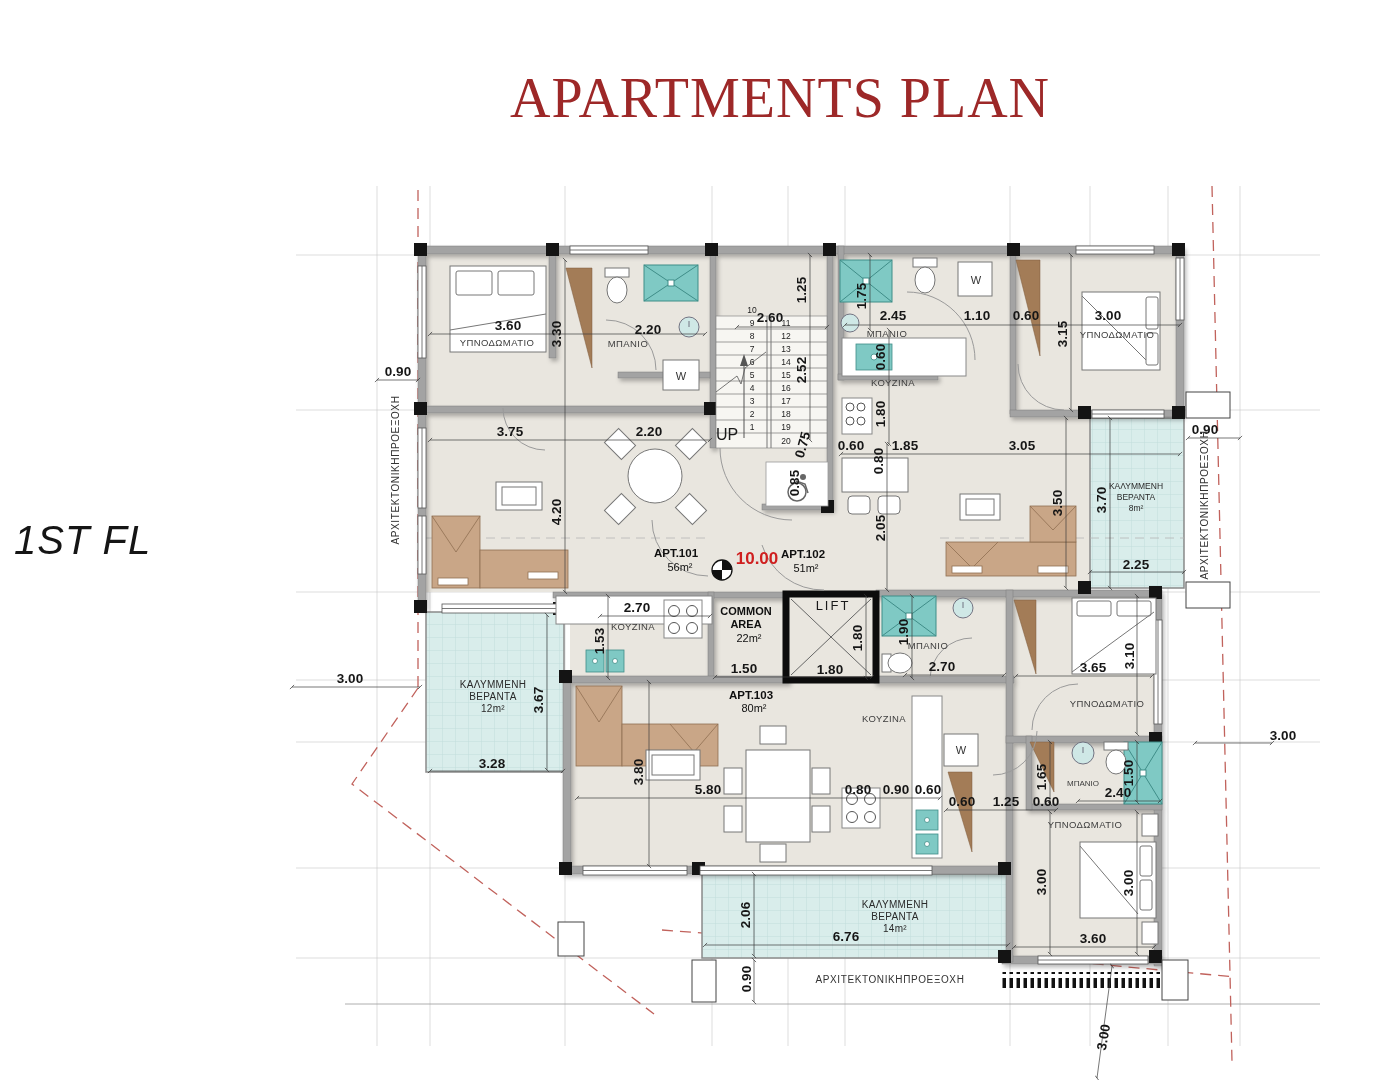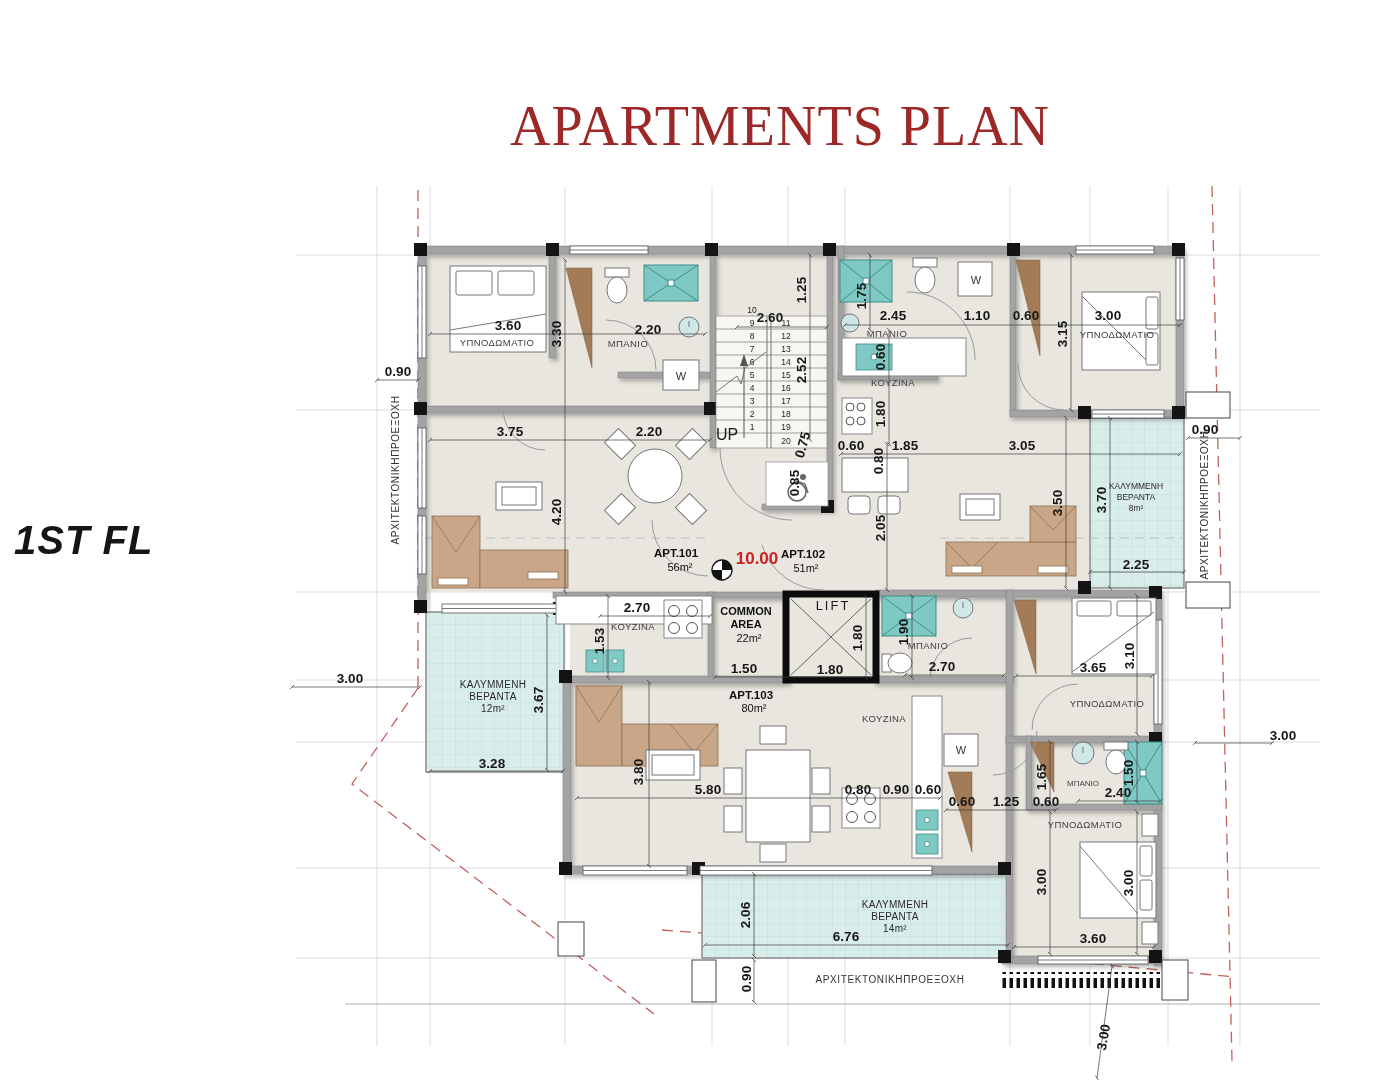--- a/index.html
+++ b/index.html
@@ -1,22 +1,22 @@
 <!DOCTYPE html>
 <html><head>
 <meta charset="utf-8">
 <style>
   html,body{margin:0;padding:0;background:#fff;}
   .page{position:relative;width:1373px;height:1080px;background:#fff;overflow:hidden;
         font-family:"Liberation Sans","DejaVu Sans",sans-serif;}
   .title{position:absolute;left:420px;top:66px;width:720px;text-align:center;
          font-family:"Liberation Serif","DejaVu Serif",serif;font-size:56px;font-weight:500;
-         color:#9d2828;letter-spacing:1px;white-space:nowrap;margin-top:28px;}
+         color:#9d2828;letter-spacing:1px;white-space:nowrap;}
   .floor-label{position:absolute;left:14px;top:518px;font-size:40px;font-style:italic;
-         font-weight:700;color:#151515;letter-spacing:1px;}
+         font-weight:400;color:#151515;letter-spacing:1px;}
   svg{position:absolute;left:0;top:0;}
   
   text.ann{font-family:"Liberation Sans","DejaVu Sans",sans-serif;text-anchor:middle;}
   .dim{font-size:13.5px;font-weight:bold;fill:#161616;}
   .step{font-size:8.5px;fill:#222;font-weight:normal;}
   .room{font-size:9.5px;fill:#3d3d3d;letter-spacing:.4px;}
   .room-s{font-size:8px;fill:#3d3d3d;}
   .apt{font-size:11.5px;font-weight:bold;fill:#0f0f0f;}
   .aptarea{font-size:11px;fill:#0f0f0f;}
   .red{font-size:17px;font-weight:bold;fill:#cf1f1f;}

